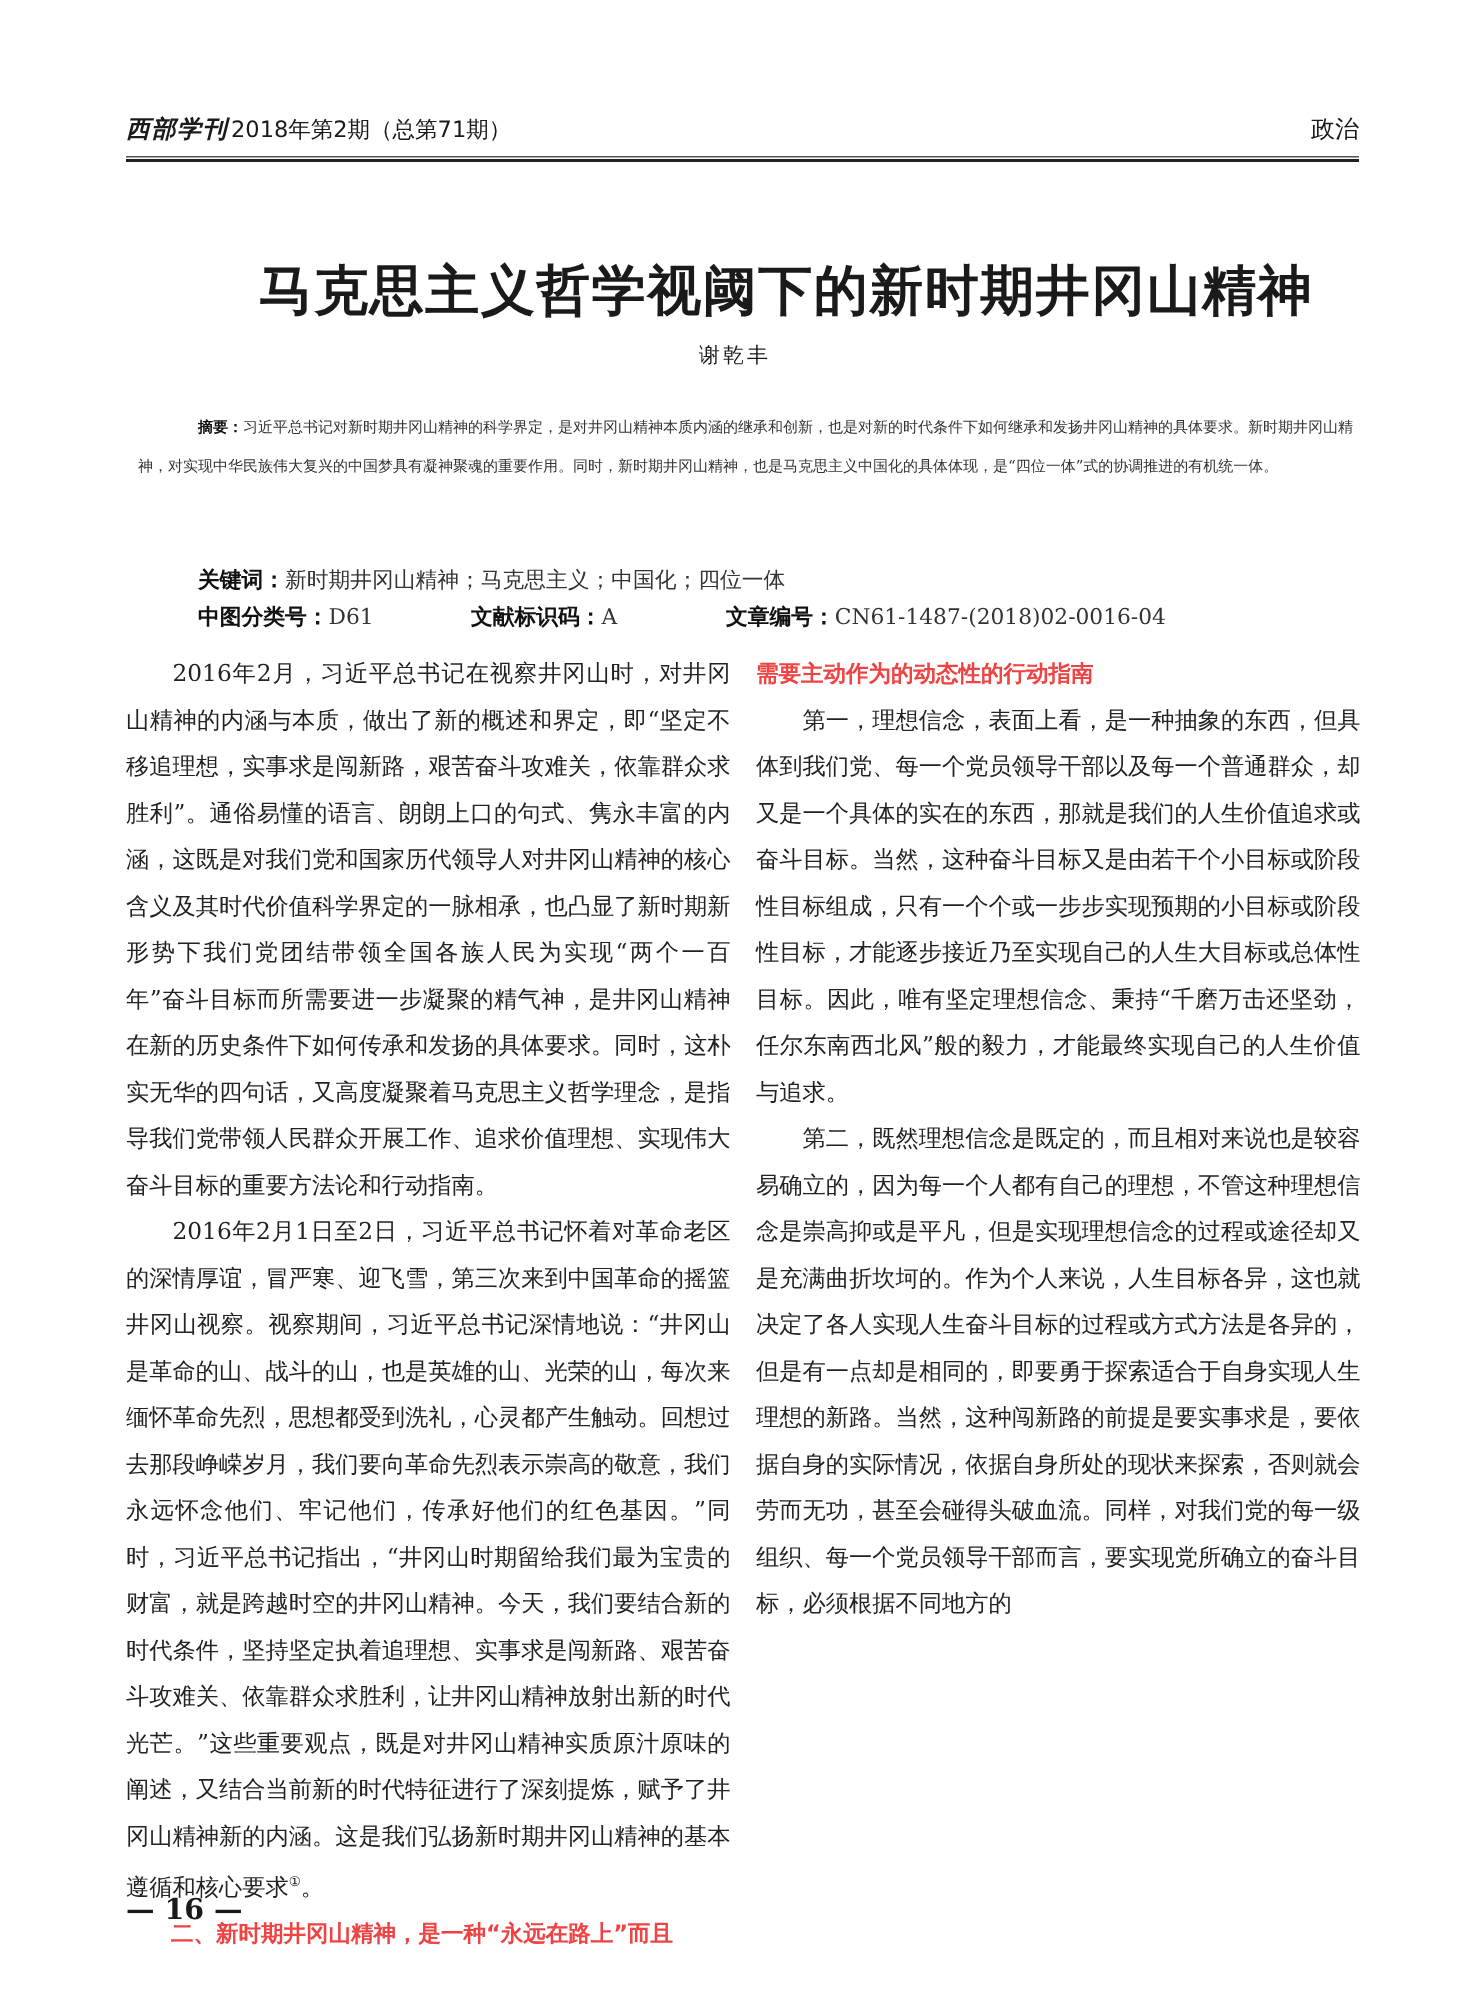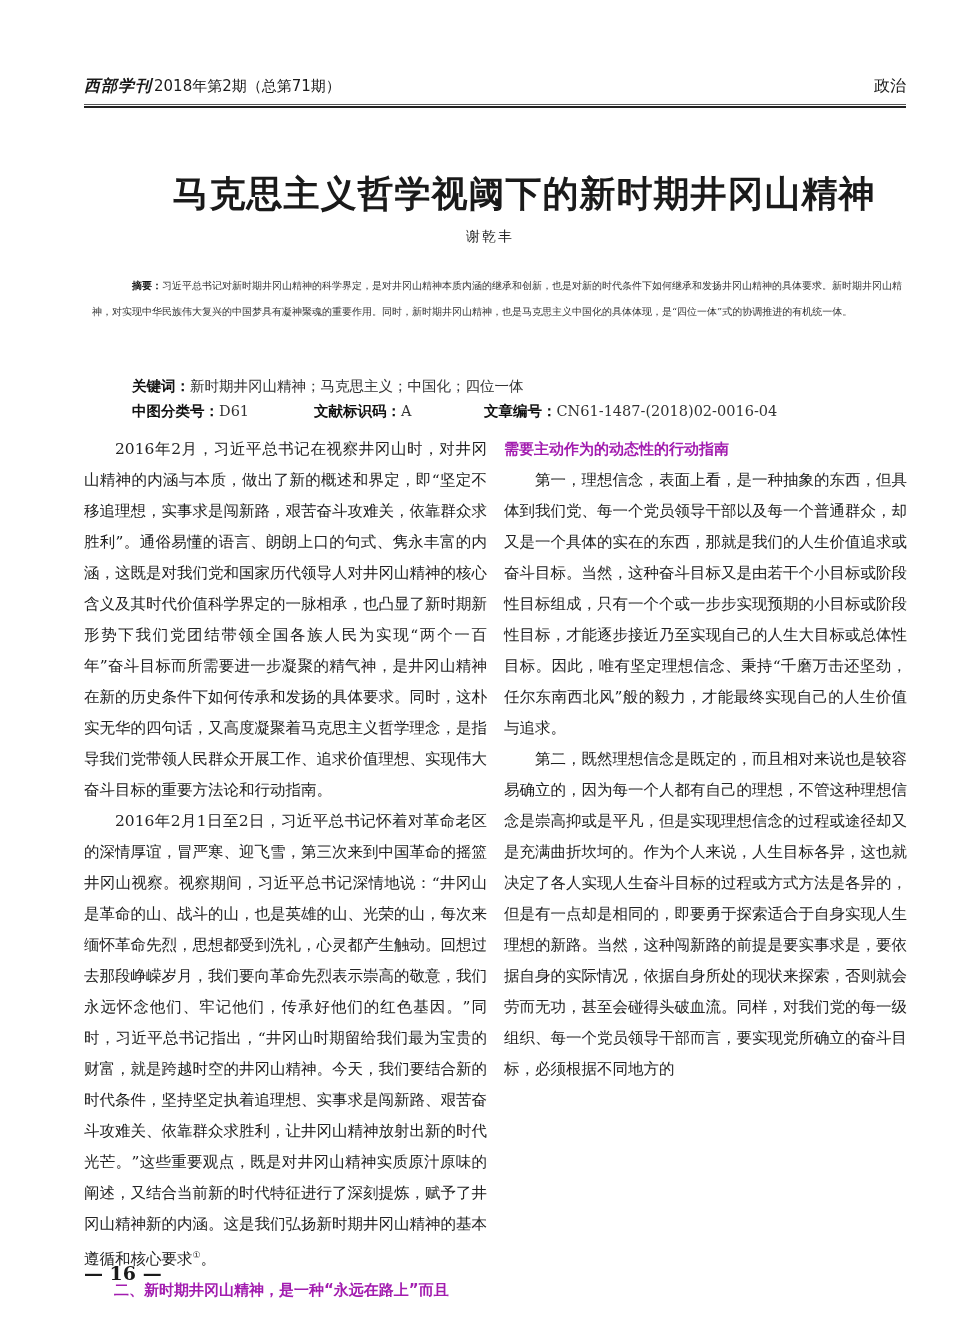--- a/index.html
+++ b/index.html
@@ -19,21 +19,21 @@
               text-indent: 40px; text-align: justify; color: #333; }
   .label { font-family: "DejaVu Sans", "Liberation Sans", sans-serif; font-weight: bold; color: #111; }
   .meta-line { position: absolute; left: 132px; font-size: 14.5px; color: #333; white-space: nowrap; }
   .meta-line .item { display: inline-block; }
   .kw { top: 377px; text-align: center; }
   .cls { top: 402px; }
   .col { position: absolute; top: 434px; width: 403px; font-size: 15.5px; line-height: 31px; text-align: justify; color: #222; }
   .col.left { left: 84px; }
   .col.right { left: 504px; }
   .col p { margin: 0; text-indent: 2em; }
-  .col h3 { margin: 0; font-family: "DejaVu Sans", "Liberation Sans", sans-serif; font-weight: bold; font-size: 15px; line-height: 31px; text-indent: 2em; color: #a21caf; }
+  .col h3 { margin: 0; font-family: "DejaVu Sans", "Liberation Sans", sans-serif; font-weight: bold; font-size: 15px; line-height: 31px; text-indent: 2em; color: #ef4444; }
   .col h3.cont { text-indent: 0; }
   .sup { font-size: 9px; vertical-align: super; }
   .page-num { position: absolute; left: 84px; top: 1262px; font-size: 19px; font-weight: bold; }
 </style>
 </head>
 <body>
 
 <div class="header">
   <div class="journal">
     <span class="logo">西部学刊</span><span>2018年第2期（总第71期）</span>

